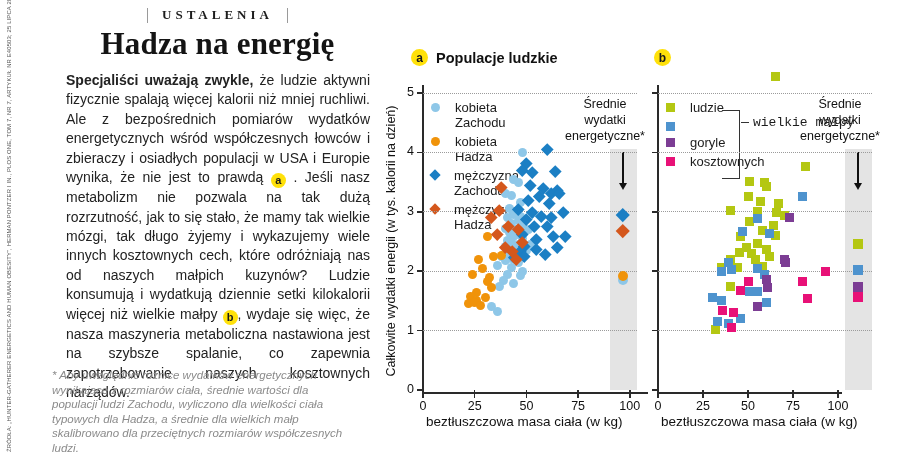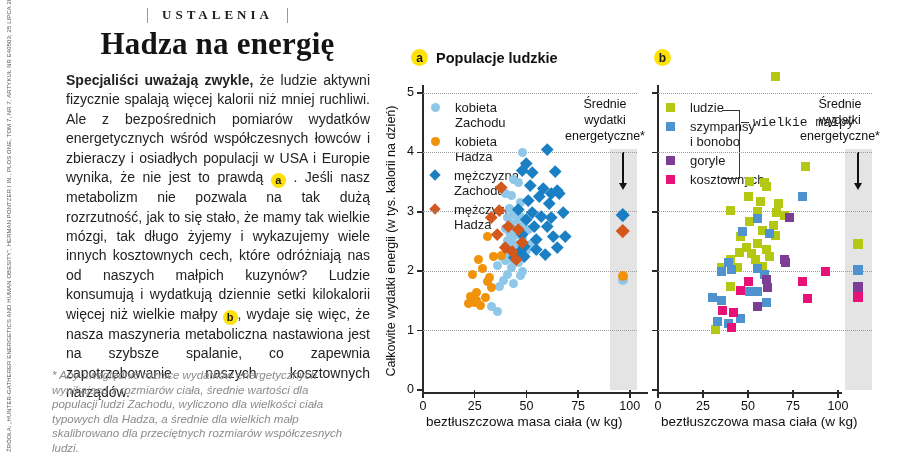--- a/index.html
+++ b/index.html
@@ -118,21 +118,20 @@
   <div class="abs axis-h" style="left:657px;top:392px;width:185px;"></div>
   <div class="abs axis-title" style="left:661px;top:414px;width:220px;">beztłuszczowa masa ciała (w kg)</div>
 
   <div class="abs legend" style="left:666px;top:100px;width:80px;" id="legend-b">
       <div class="legend-row">
         <span class="lg-marker m-square" style="background: rgb(180, 199, 18);"></span>
         <span>ludzie</span>
       </div>
       <div class="legend-row">
         <span class="lg-marker m-square" style="background: rgb(78, 147, 206);"></span>
-        <span>szympansy i bonobo</span>
       </div>
       <div class="legend-row">
         <span class="lg-marker m-square" style="background: rgb(124, 61, 148);"></span>
         <span>goryle</span>
       </div>
       <div class="legend-row">
         <span class="lg-marker m-square" style="background: rgb(232, 17, 119);"></span>
         <span>kosztownych</span>
       </div>
     </div>

